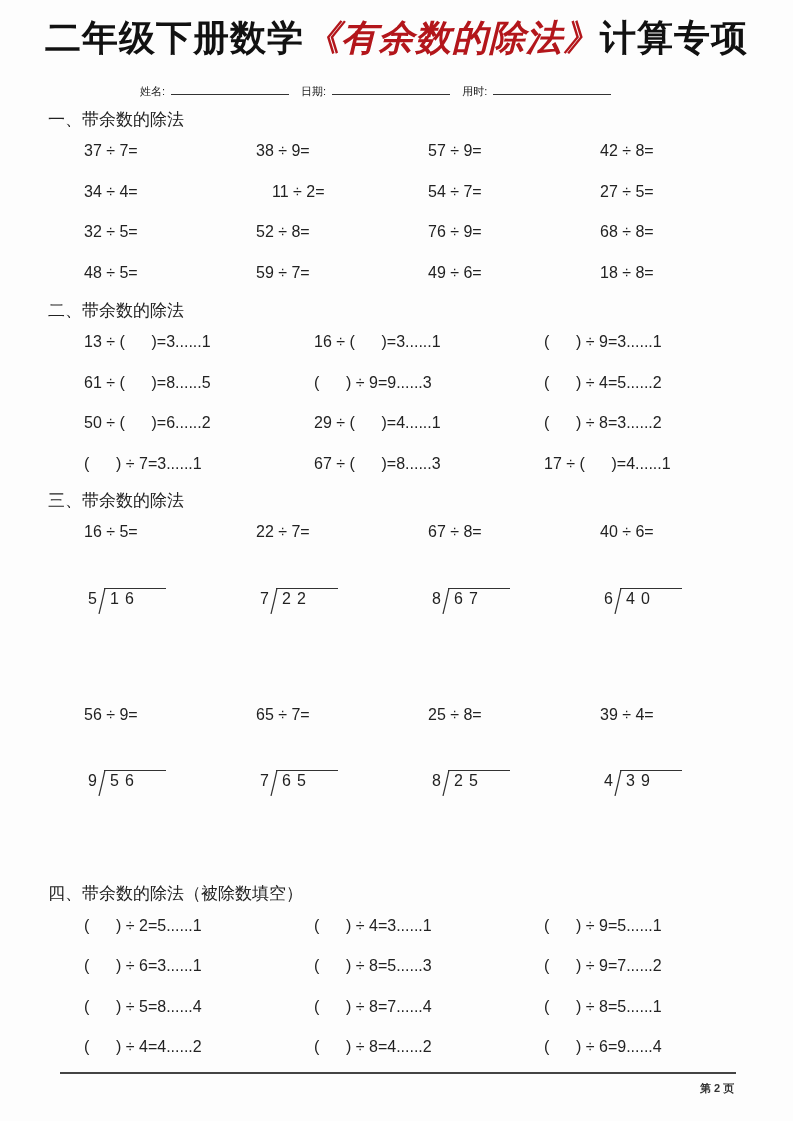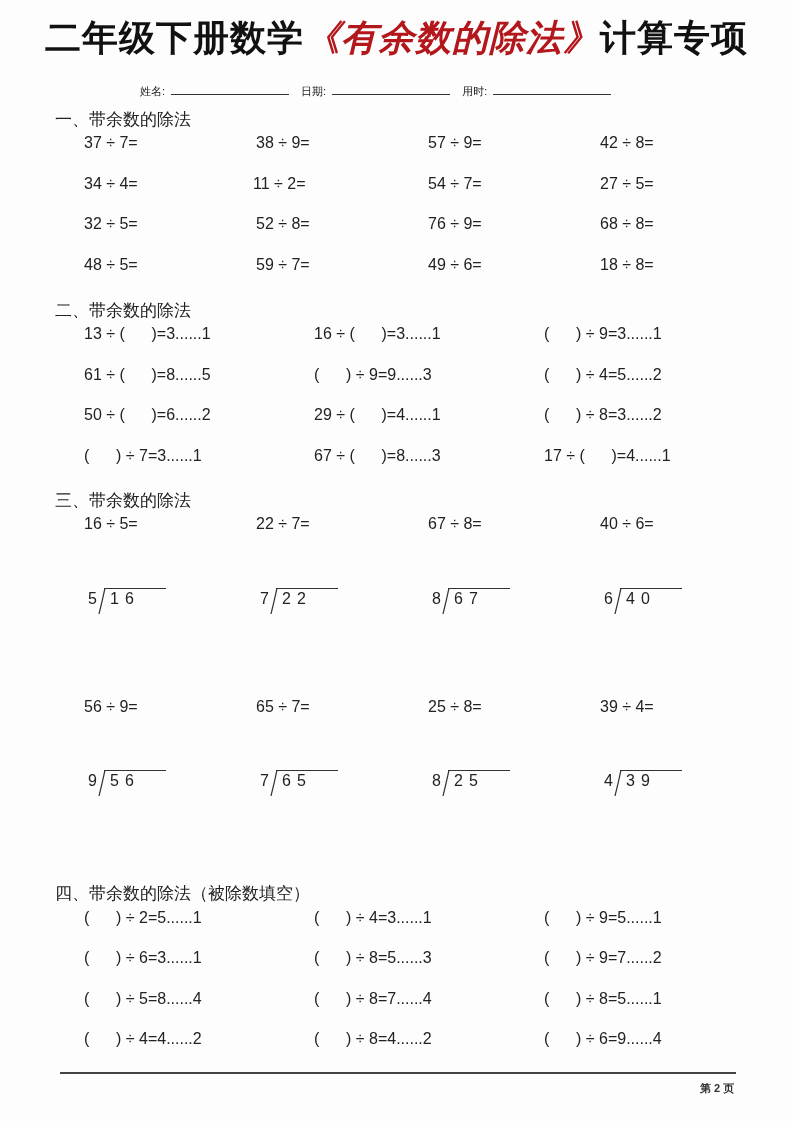--- a/index.html
+++ b/index.html
@@ -4,22 +4,22 @@
 <style>
   html, body { margin: 0; padding: 0; background: #fdfdfd; }
   body { width: 793px; height: 1121px; position: relative; overflow: hidden;
          font-family: "Liberation Sans", "DejaVu Sans", sans-serif; color: #222; }
   .title { position: absolute; top: 14px; left: 0; width: 793px; text-align: center;
            font-size: 36px; font-weight: bold; letter-spacing: 1px; color: #111; }
   .title .red { color: #b3161b; font-style: italic; }
   .info { position: absolute; top: 78px; left: 140px; font-size: 11px; display: flex; gap: 4px; }
   .info .field { display: flex; align-items: baseline; margin-right: 8px; }
   .info .line { display: inline-block; width: 118px; border-bottom: 1.5px solid #333; height: 16px; margin-left: 6px; }
-  .section-title { position: absolute; left: 55px; font-size: 17px; color: #222; }
-  .row { position: absolute; left: 0; width: 793px; height: 22px; }
+  .section-title { position: absolute; left: 48px; font-size: 17px; color: #222; }
+  .row { position: absolute; left: 0; width: 793px; height: 22px; margin-top: 8px; }
   .cell { position: absolute; font-size: 16px; color: #222; white-space: pre; }
   .ld { position: absolute; font-size: 16px; color: #222; height: 30px; }
   .ld .divisor { position: absolute; left: 0; top: 4px; }
   .ld .bracket { position: absolute; left: 10px; top: 2px; width: 8px; height: 26px; }
   .ld .bar { position: absolute; left: 16px; top: 2px; width: 62px; border-top: 1.2px solid #333; }
   .ld .dividend { position: absolute; left: 22px; top: 4px; letter-spacing: 6px; }
   .footer-rule { position: absolute; left: 60px; top: 1072px; width: 676px; border-top: 2px solid #444; }
   .page-no { position: absolute; left: 700px; top: 1081px; font-size: 11px; font-weight: bold; color: #333; }
 </style>
 </head>
@@ -47,21 +47,21 @@
 <div class="section-title" style="top:108px">一、带余数的除法</div>
 <div>
   <div class="row" style="top:134px">
     <span class="cell" style="left:84px">37 ÷ 7=</span>
     <span class="cell" style="left:256px">38 ÷ 9=</span>
     <span class="cell" style="left:428px">57 ÷ 9=</span>
     <span class="cell" style="left:600px">42 ÷ 8=</span>
   </div>
   <div class="row" style="top:175px">
     <span class="cell" style="left:84px">34 ÷ 4=</span>
-    <span class="cell" style="left:253px">11 ÷ 2=</span>
+    <span class="cell" style="left:272px">11 ÷ 2=</span>
     <span class="cell" style="left:428px">54 ÷ 7=</span>
     <span class="cell" style="left:600px">27 ÷ 5=</span>
   </div>
   <div class="row" style="top:215px">
     <span class="cell" style="left:84px">32 ÷ 5=</span>
     <span class="cell" style="left:256px">52 ÷ 8=</span>
     <span class="cell" style="left:428px">76 ÷ 9=</span>
     <span class="cell" style="left:600px">68 ÷ 8=</span>
   </div>
   <div class="row" style="top:256px">

